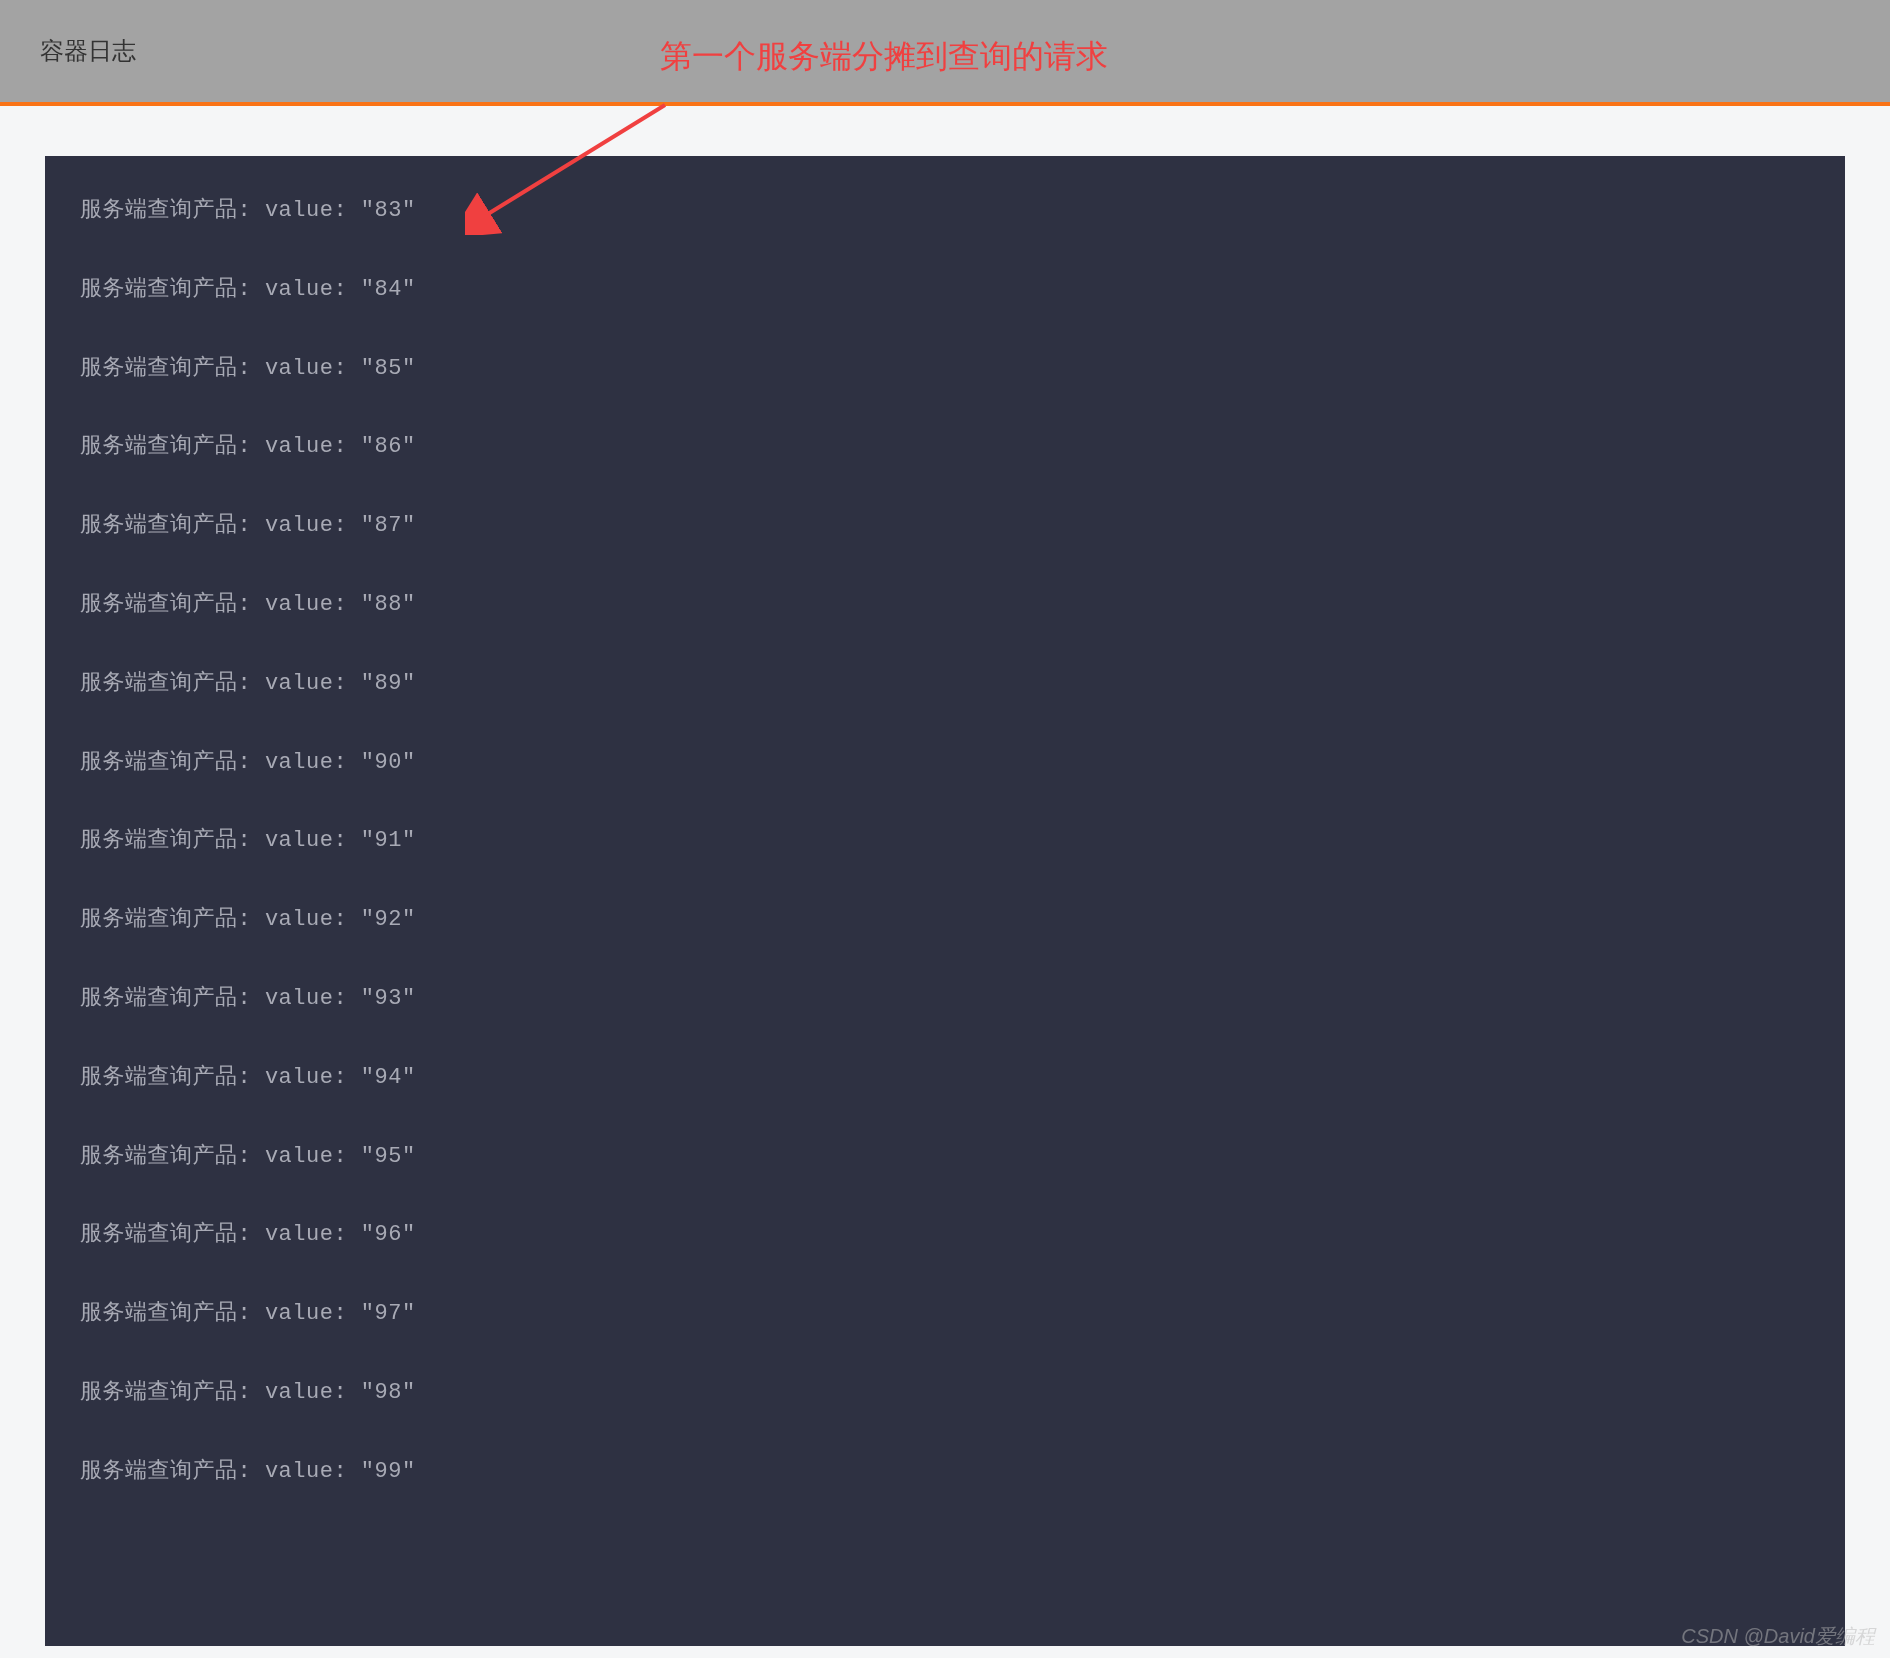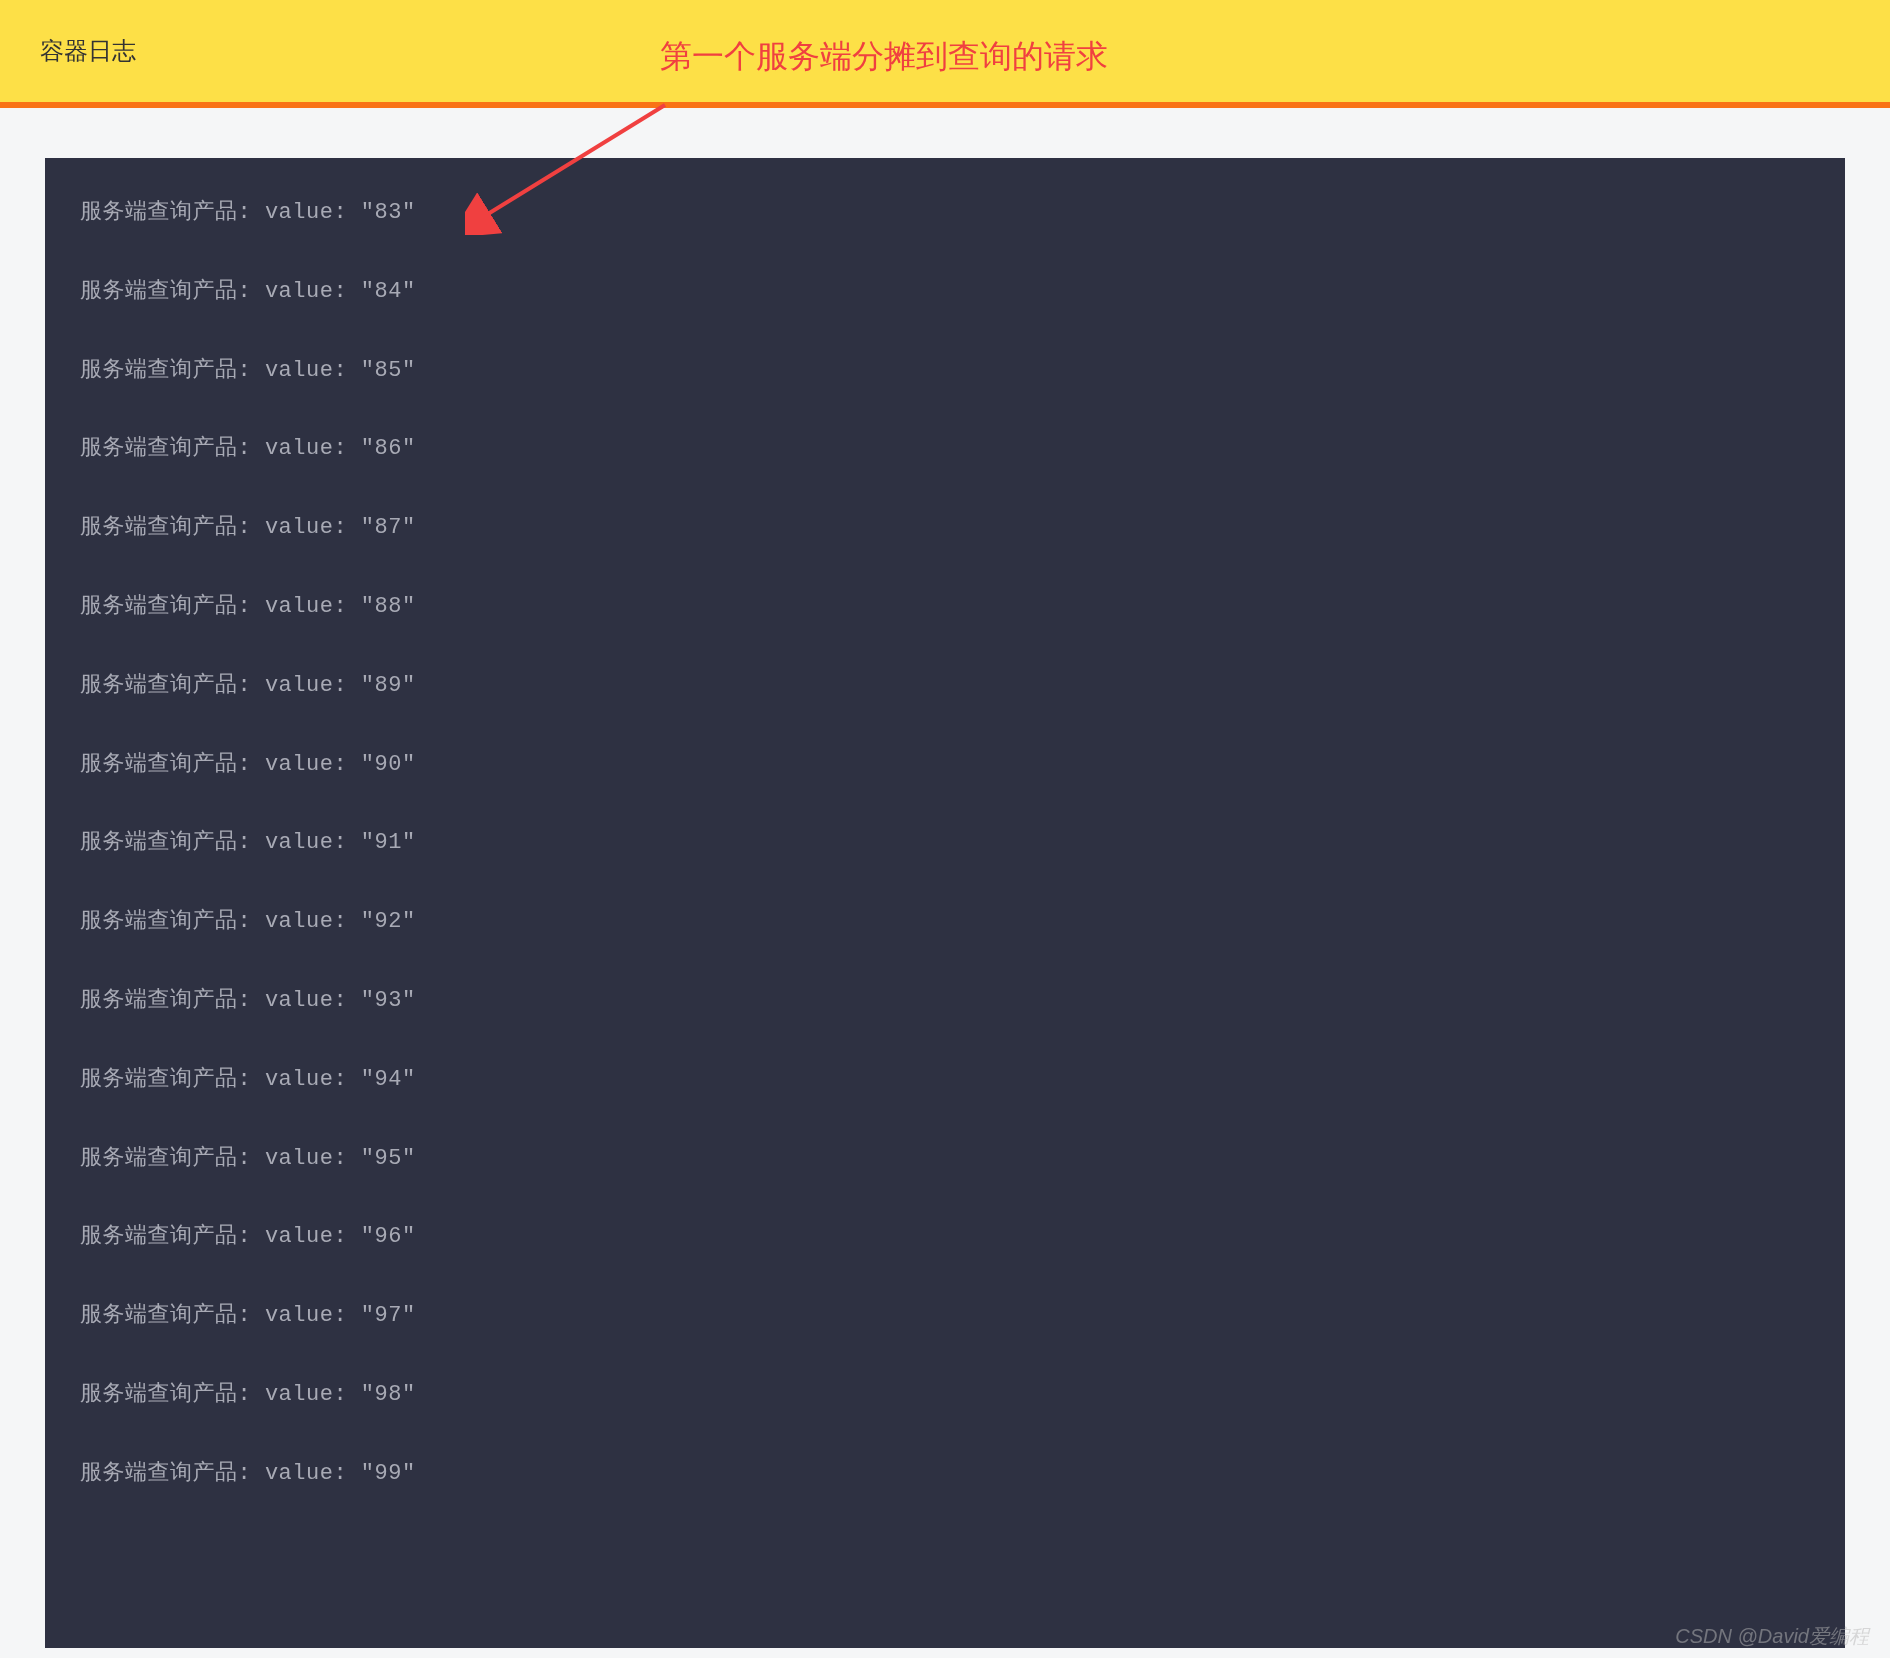--- a/index.html
+++ b/index.html
@@ -9,23 +9,23 @@
     }
     body {
       font-family: -apple-system, BlinkMacSystemFont, "Segoe UI", "PingFang SC", "Hiragino Sans GB", "Microsoft YaHei", sans-serif;
       background: #f5f6f7;
       width: 1890px;
       height: 1658px;
       position: relative;
       overflow: hidden;
     }
     .header {
-      background: #fde047;
+      background: #a3a3a3;
       padding: 35px 40px;
-      border-bottom: 6px solid #f97316;
+      border-bottom: 4px solid #f97316;
     }
     .header-title {
       font-size: 24px;
       color: #333;
       font-weight: 400;
     }
     .annotation {
       position: absolute;
       top: 35px;
       left: 660px;
@@ -54,21 +54,21 @@
       margin-bottom: 48px;
       letter-spacing: 0.5px;
       white-space: pre;
     }
     .log-line:last-child {
       margin-bottom: 0;
     }
     .watermark {
       position: absolute;
       bottom: 8px;
-      right: 21px;
+      right: 15px;
       font-size: 20px;
       color: #b8b8b8;
       opacity: 0.5;
       font-style: italic;
     }
   </style>
 </head>
 <body>
 
 <div class="header">

